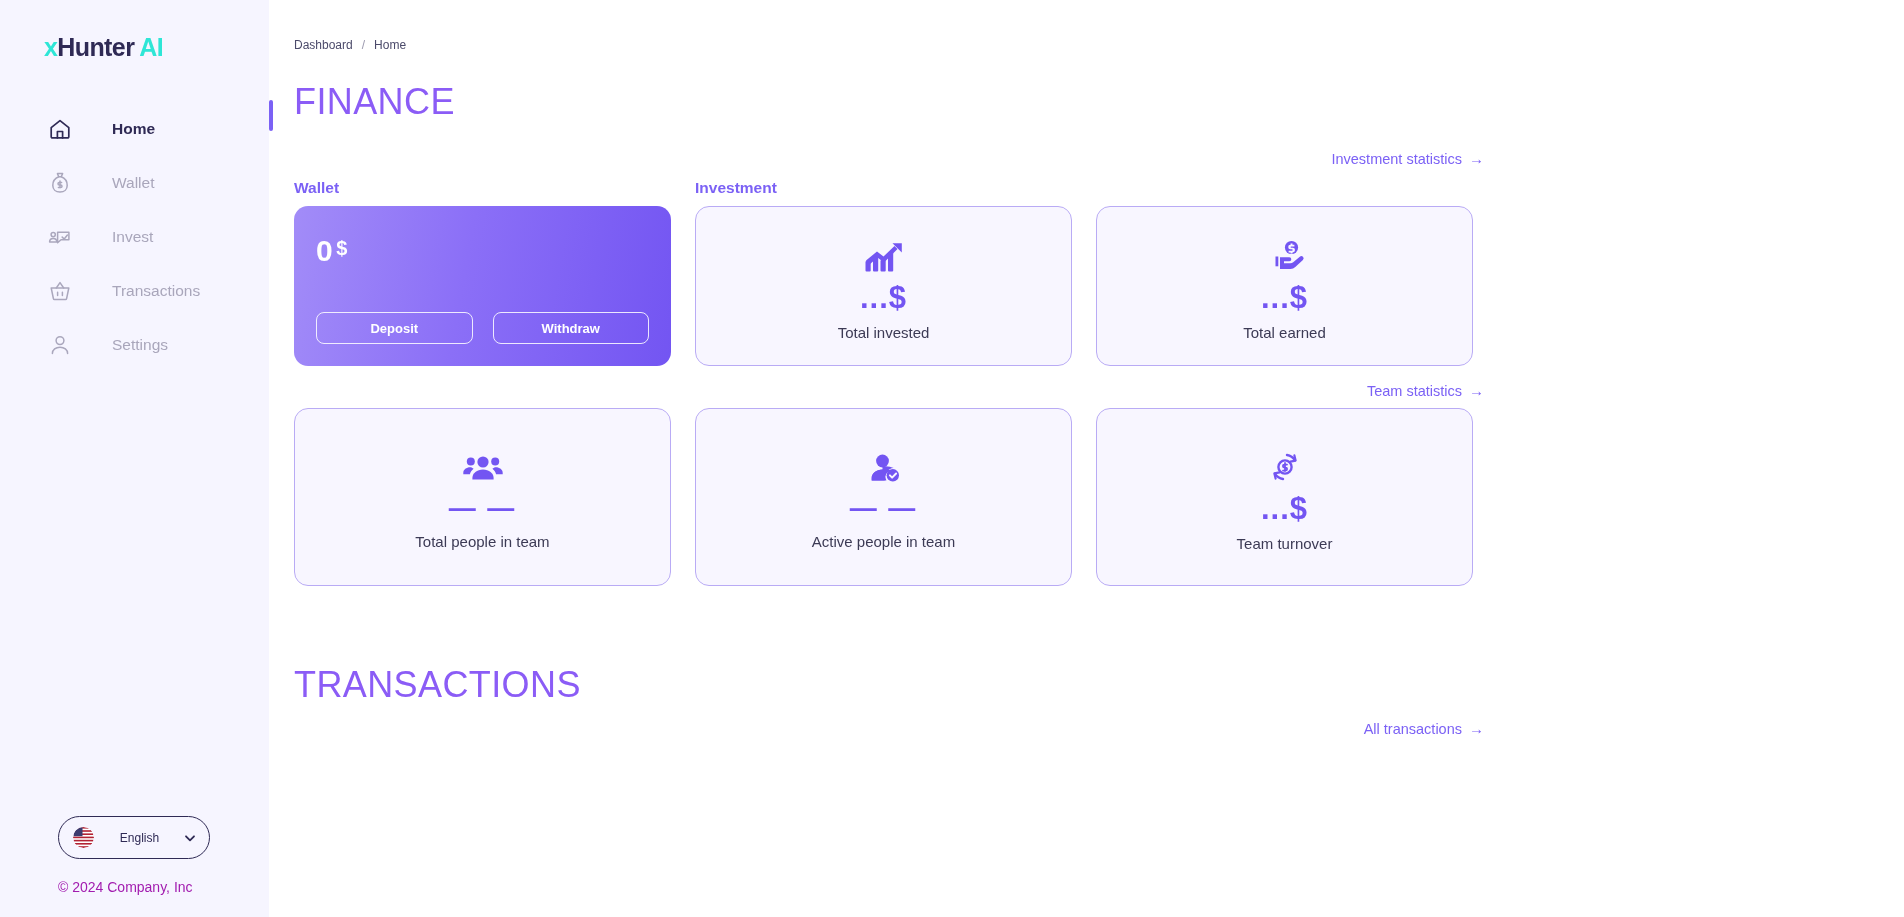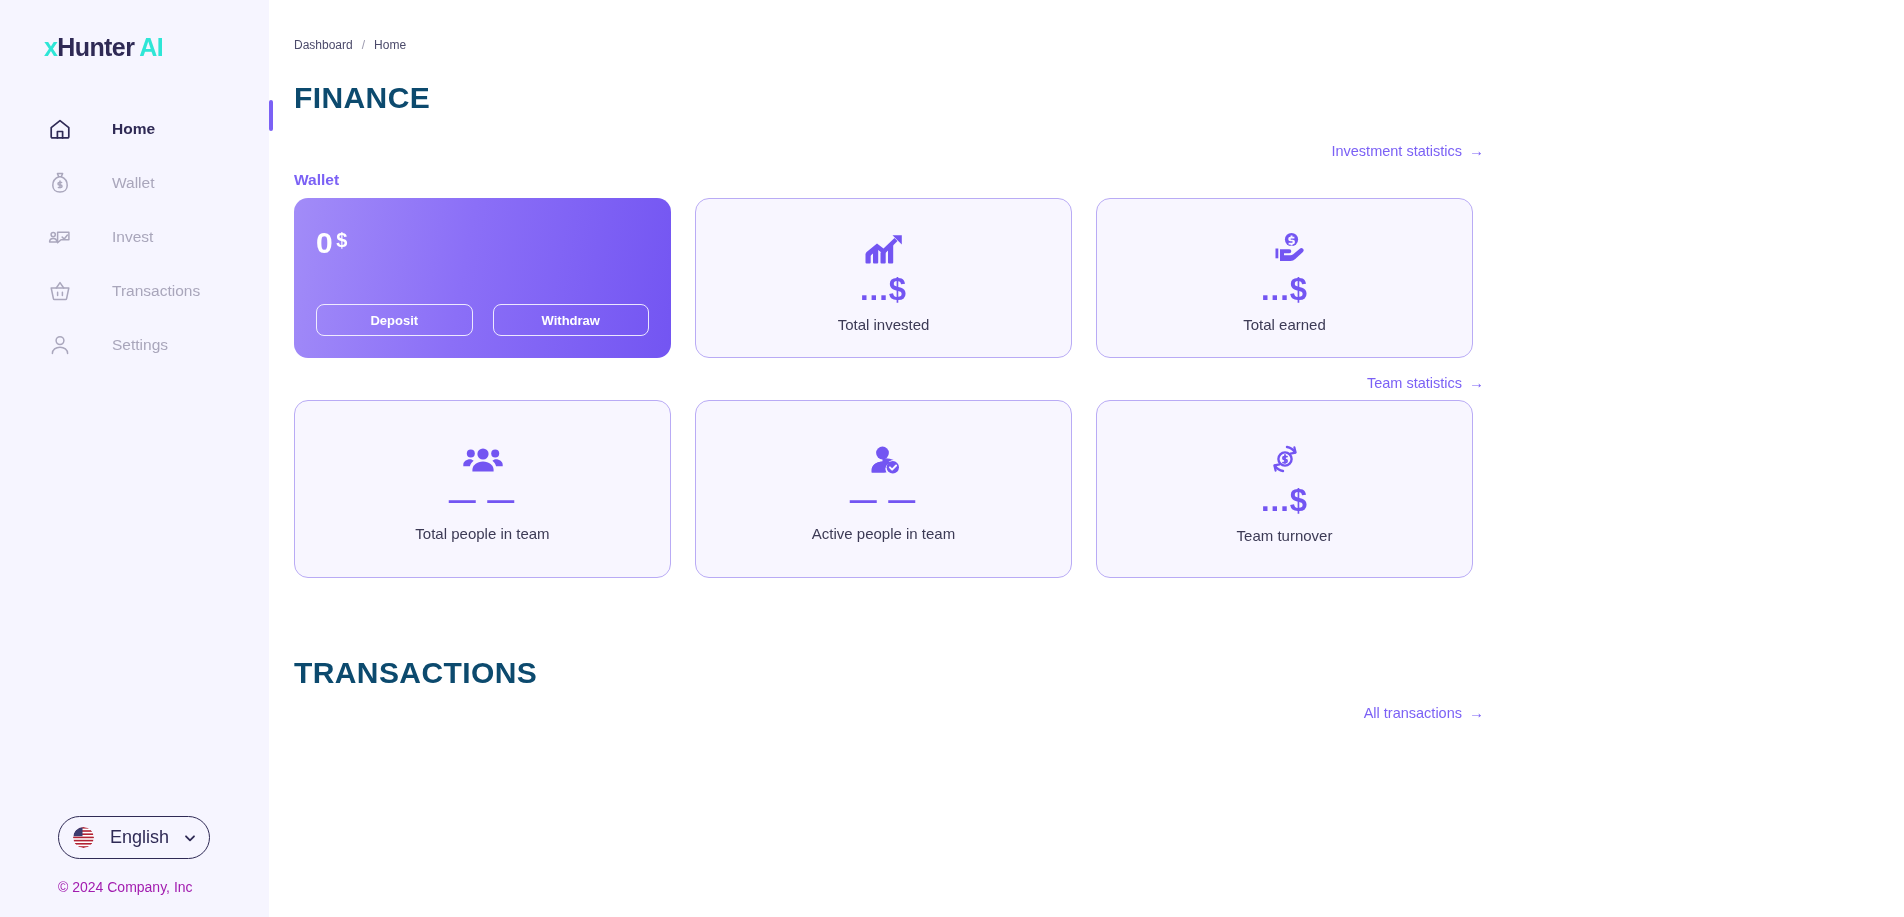--- a/index.html
+++ b/index.html
@@ -91,21 +91,21 @@
     width: 21px; height: 21px;
     border-radius: 50%;
     overflow: hidden;
     flex: 0 0 21px;
     position: relative;
     display:block;
   }
   .lang-text {
     flex: 1;
     text-align: center;
-    font-size: 18px;
+    font-size: 12px;
     color: #2f2a55;
     margin-left: 2px;
   }
   .chev { color: #2f2a55; display:flex; align-items:center; }
   #copyright {
     margin-top: 20px;
     font-size: 14px;
     color: #a21caf;
     white-space: nowrap;
   }
@@ -138,23 +138,23 @@
     font-size: 12px;
     color: #4b4a6a;
     display: flex;
     gap: 9px;
     align-items: baseline;
   }
   #breadcrumb .crumb { cursor: pointer; }
   #breadcrumb .sep { color: #9b99ae; }
 
   .section-title {
-    font-size: 30px;
-    font-weight: bold;
-    color: #0c4a6e;
+    font-size: 36px;
+    font-weight: normal;
+    color: #8b5cf6;
     letter-spacing: 0.4px;
   }
   #finance-title { margin-top: 29px; }
   #team-title { margin-top: 80px; }
   #transactions-title { margin-top: 78px; }
 
   .stat-link-row {
     width: 1190px;
     display: flex;
     justify-content: flex-end;
@@ -390,20 +390,21 @@
 
       <div class="stat-link-row" id="investment-link-row">
         <span class="stat-link">
           <span>Investment statistics</span>
           <span class="arrow-r">→</span>
         </span>
       </div>
 
       <div id="finance-labels">
         <span class="mini-label l1">Wallet</span>
+        <span class="mini-label l2">Investment</span>
       </div>
 
       <div id="finance-cards">
 
         <div id="wallet-card">
           <div id="wallet-balance">
             <span>0</span><span class="cur">$</span>
           </div>
           <div id="wallet-buttons">
             <button class="wallet-btn">Deposit</button>

